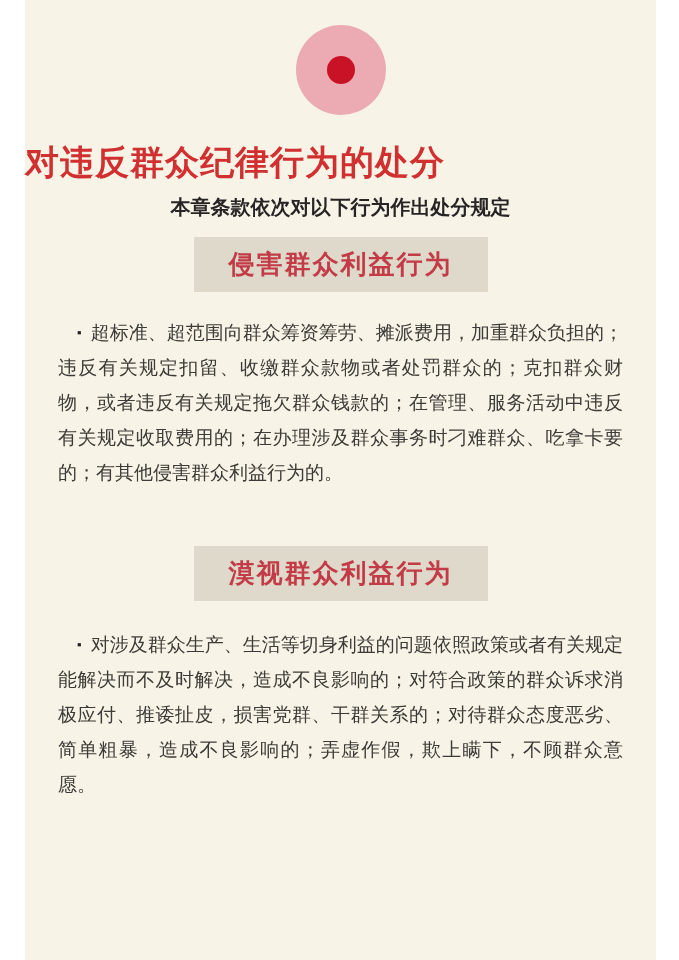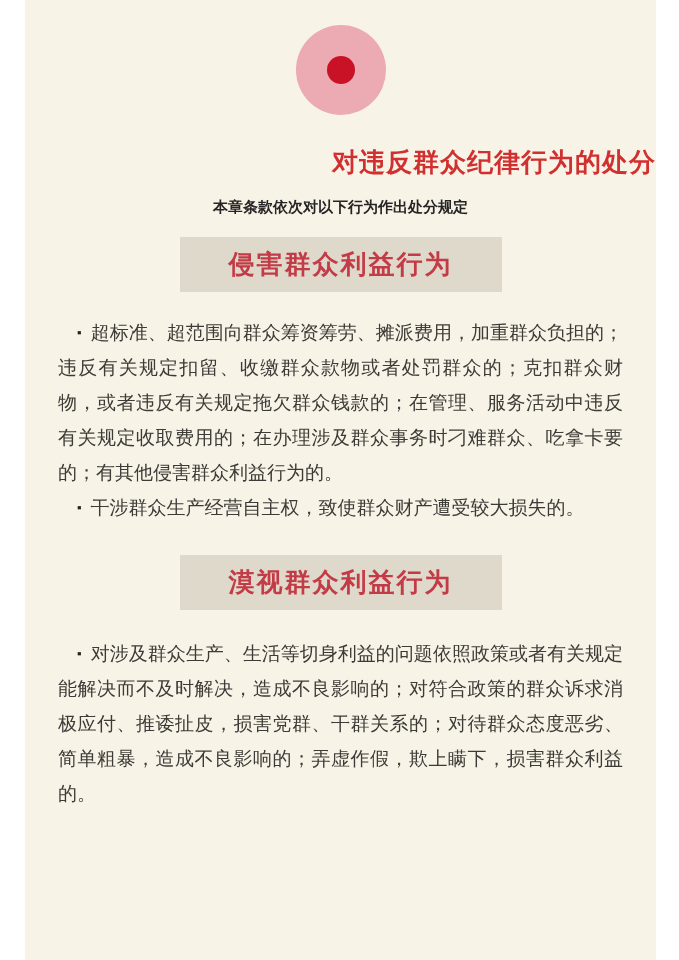--- a/index.html
+++ b/index.html
@@ -34,48 +34,48 @@
     justify-content: center;
   }
   .logo .dot {
     width: 28px;
     height: 28px;
     border-radius: 50%;
     background: var(--dot-red, #c91226);
   }
   .title {
     margin: 26px 0 0;
-    text-align: right;
-    font-size: 26px;
+    text-align: left;
+    font-size: 34px;
     line-height: 44px;
     font-weight: bold;
     color: var(--title-red, #d13030);
     letter-spacing: 1px;
   }
   .subtitle {
     margin-top: 8px;
     text-align: center;
-    font-size: 15px;
+    font-size: 20px;
     line-height: 28px;
     font-weight: bold;
     color: var(--ink-dark, #262424);
   }
   .banner {
-    width: 322px;
+    width: 294px;
     height: 55px;
     margin: 16px auto 0;
     background: var(--banner-bg, #ded9ca);
     text-align: center;
     line-height: 55px;
     font-size: 26px;
     font-weight: bold;
     color: var(--banner-red, #c33b47);
     letter-spacing: 2px;
   }
-  .banner.second { margin-top: 30px; }
+  .banner.second { margin-top: 56px; }
   .rules {
     margin: 23px 33px 0;
     font-size: 19px;
     line-height: 35px;
     color: var(--body-ink, #3d3b37);
     text-align: justify;
   }
   .rules.second { margin-top: 26px; }
   .rule { margin: 0; text-indent: 1em; }
   .bullet {
@@ -95,24 +95,23 @@
       <div class="dot"></div>
     </div>
 
     <h1 class="title">对违反群众纪律行为的处分</h1>
     <div class="subtitle">本章条款依次对以下行为作出处分规定</div>
 
     <div class="banner">侵害群众利益行为</div>
 
     <div class="rules">
       <p class="rule"><span class="bullet">▪</span><span>超标准、超范围向群众筹资筹劳、摊派费用，加重群众负担的；违反有关规定扣留、收缴群众款物或者处罚群众的；克扣群众财物，或者违反有关规定拖欠群众钱款的；在管理、服务活动中违反有关规定收取费用的；在办理涉及群众事务时刁难群众、吃拿卡要的；有其他侵害群众利益行为的。</span></p>
-      <p class="rule"><span class="bullet">▪</span><span>干涉群众生产经营自主权，致使群众财产遭受较大损失的。</span></p>
     </div>
 
     <div class="banner second">漠视群众利益行为</div>
 
     <div class="rules second">
-      <p class="rule"><span class="bullet">▪</span><span>对涉及群众生产、生活等切身利益的问题依照政策或者有关规定能解决而不及时解决，造成不良影响的；对符合政策的群众诉求消极应付、推诿扯皮，损害党群、干群关系的；对待群众态度恶劣、简单粗暴，造成不良影响的；弄虚作假，欺上瞒下，损害群众利益的。</span></p>
+      <p class="rule"><span class="bullet">▪</span><span>对涉及群众生产、生活等切身利益的问题依照政策或者有关规定能解决而不及时解决，造成不良影响的；对符合政策的群众诉求消极应付、推诿扯皮，损害党群、干群关系的；对待群众态度恶劣、简单粗暴，造成不良影响的；弄虚作假，欺上瞒下，不顾群众意愿。</span></p>
 
     </div>
 
   </div>
 </div>
 
 </body></html>

